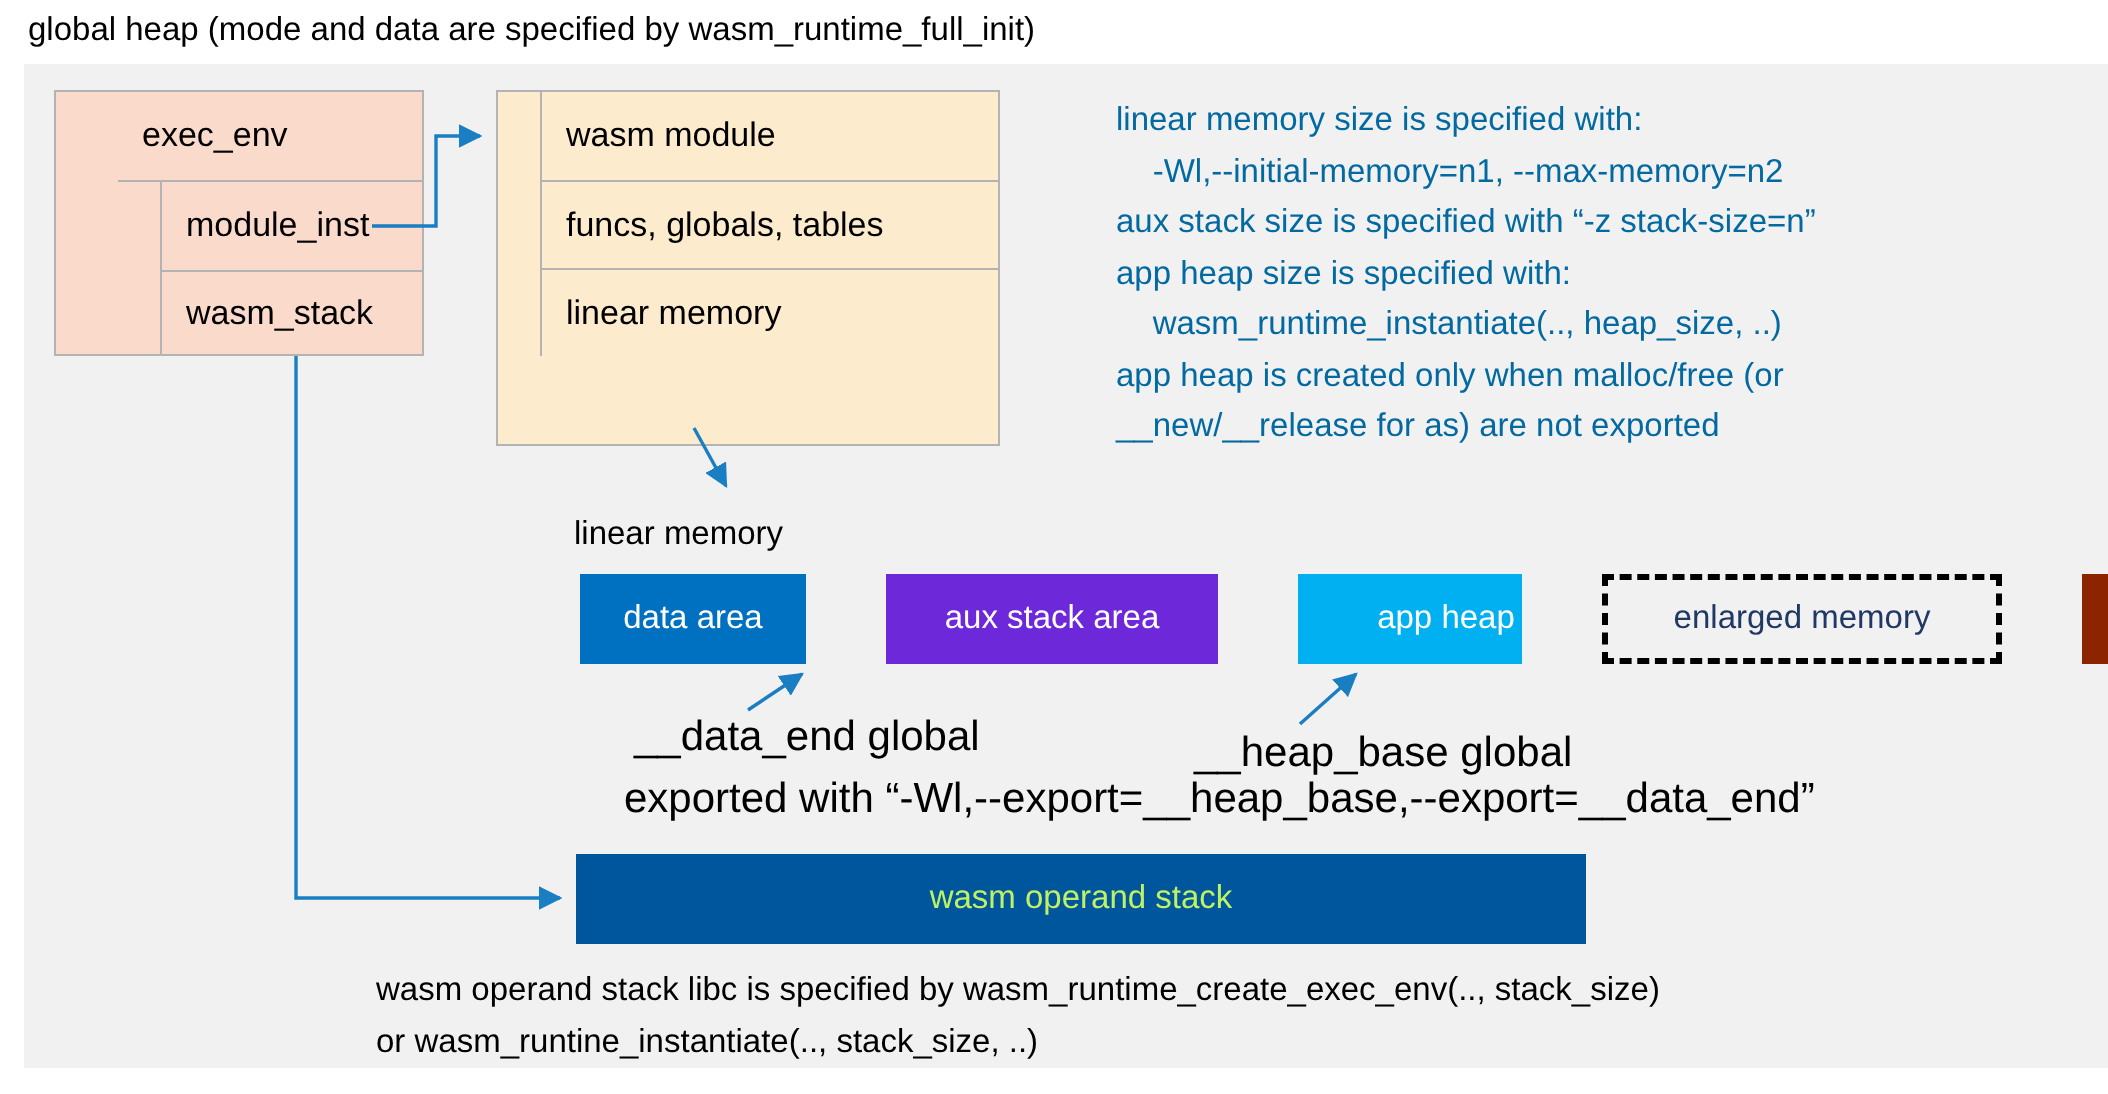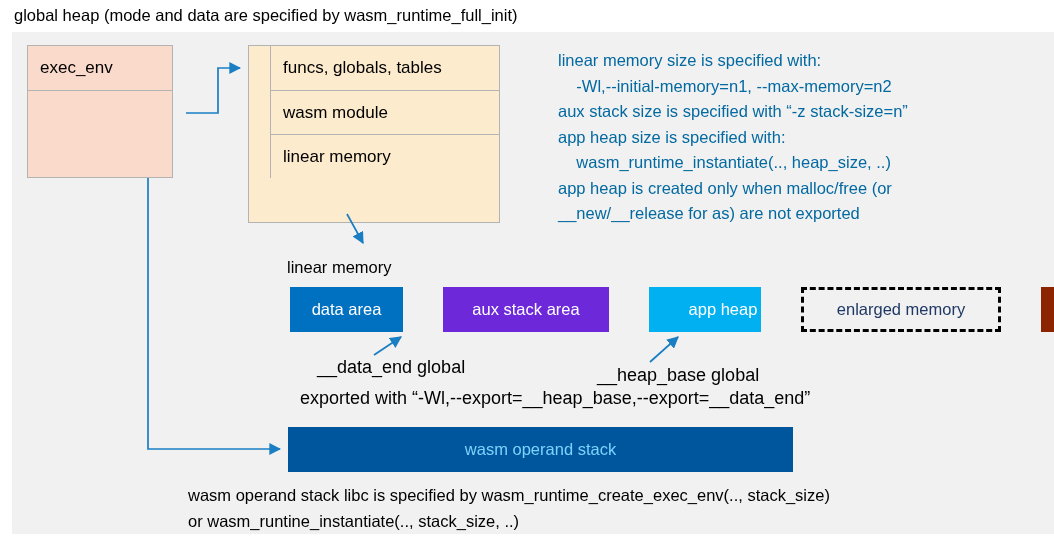--- a/index.html
+++ b/index.html
@@ -75,23 +75,24 @@
     white-space: nowrap;
   }
   .struct-row + .struct-row {
     border-top: 1px solid #b3b3b3;
   }
 
   
   #exec-env-box {
     left: 27px;
     top: 45px;
-    width: 146px;
+    width: 185px;
     height: 133px;
     background: #fadacb;
+    padding-left: 31px;
   }
   #exec-env-box .struct-header { height: 45px; }
   #exec-env-box .struct-body { height: 87px; }
   #exec-env-box .struct-row { height: 43px; }
   #exec-env-box .struct-row:first-child { height: 44px; }
 
   
   #module-instance-box {
     left: 248px;
     top: 45px;
@@ -150,39 +151,39 @@
   #mem-seg-libc    { width: 108px; }
   #mem-seg-enlarged {
     width: 200px;
     border: 3px dashed #000000;
     background: #f1f1f1;
   }
 
   
   .anno-text {
     position: absolute;
-    font-size: 18px;
+    font-size: 21px;
     white-space: nowrap;
   }
   #data-end-label   { left: 317px; top: 357px; }
   #heap-base-label  { left: 597px; top: 365px; }
-  #exported-with    { left: 300px; top: 388px; }
+  #exported-with    { left: 312px; top: 388px; }
 
   
   #operand-stack-box {
     position: absolute;
     left: 288px;
     top: 427px;
     width: 505px;
     height: 45px;
     background: #00569c;
     display: flex;
     align-items: center;
     justify-content: center;
-    color: #7dd3fc;
+    color: #bef264;
     font-size: 16.5px;
     white-space: nowrap;
   }
 
   
   #operand-stack-notes {
     position: absolute;
     left: 188px;
     top: 482px;
     font-size: 16.5px;
@@ -202,28 +203,35 @@
 </style>
 </head>
 <body>
 
 <div id="backdrop-panel" style="background: rgb(241, 241, 241);"></div>
 
 <div id="diagram-title">global heap (mode and data are specified by wasm_runtime_full_init)</div>
 
 <div class="struct-box" id="exec-env-box" style="background: rgb(250, 218, 203);">
   <div class="struct-header">exec_env</div>
+  <div class="struct-body">
+    <div class="struct-gutter"></div>
+    <div class="struct-rows">
+      <div class="struct-row">module_inst</div>
+      <div class="struct-row">wasm_stack</div>
+    </div>
+  </div>
 </div>
 
 <div class="struct-box" id="module-instance-box" style="background: rgb(253, 235, 205);">
   <div class="struct-body">
     <div class="struct-gutter"></div>
     <div class="struct-rows">
+      <div class="struct-row">wasm module</div>
       <div class="struct-row">funcs, globals, tables</div>
-      <div class="struct-row">wasm module</div>
       <div class="struct-row">linear memory</div>
     </div>
   </div>
 </div>
 
 <div id="memory-notes">linear memory size is specified with:
     -Wl,--initial-memory=n1, --max-memory=n2
 aux stack size is specified with “-z stack-size=n”
 app heap size is specified with:
     wasm_runtime_instantiate(.., heap_size, ..)

